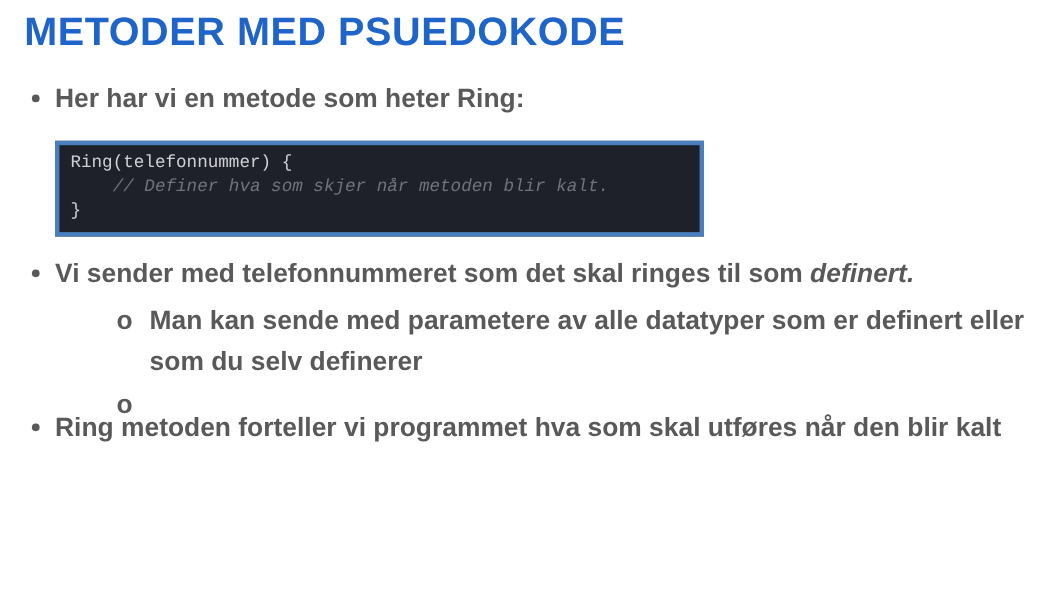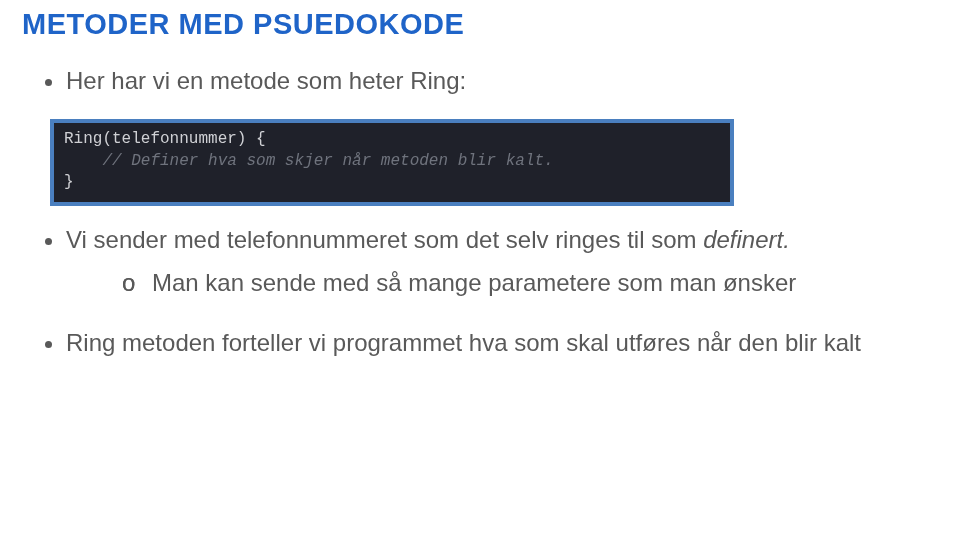--- a/index.html
+++ b/index.html
@@ -10,46 +10,47 @@
     background: #ffffff;
     font-family: Arial, Helvetica, sans-serif;
     color: #595959;
     overflow: hidden;
   }
   .slide {
     padding: 8px 22px 0 22px;
     box-sizing: border-box;
   }
   .title {
-    font-size: 29px;
+    font-size: 36px;
     font-weight: 700;
     color: #1f64c8;
     letter-spacing: 0.5px;
     margin: 0 0 22px 0;
   }
   .title .strong {
     font-weight: 800;
   }
   ul.top {
-    margin: 16px;
+    margin: 0;
     padding-left: 28px;
+    font-weight: bold;
   }
   ul.top > li {
     font-size: 24px;
     line-height: 1.5;
     color: #595959;
     margin: 0 0 8px 0;
     list-style: disc;
   }
   ul.top > li.spaced {
     margin-top: 24px;
   }
   .code-box {
     margin: 20px 0 16px 28px;
-    width: 684px;
+    width: 590px;
     border: 4px solid #4a7fbf;
     background: #1f212a;
     color: #cfd0d4;
     font-family: "Consolas", "Courier New", monospace;
     font-size: 16px;
     padding: 6px 10px 8px 10px;
     box-sizing: border-box;
     white-space: pre;
     line-height: 1.35;
   }
@@ -94,28 +95,28 @@
       <span>Her har vi en metode som heter Ring:</span>
     </li>
   </ul>
 
   <div class="code-box"><span>Ring(telefonnummer) {</span>
 <span>    </span><span class="comment">// Definer hva som skjer når metoden blir kalt.</span>
 <span>}</span></div>
 
   <ul class="top">
     <li>
-      <span>Vi sender med telefonnummeret som det selv ringes til som </span><span class="em">definert.</span>
+      <span>Vi sender med telefonnummeret som det skal ringes til som </span><span class="em">definert.</span>
       <ul class="sub">
         <li>
           <span class="marker">o</span>
+          <span>Man kan sende med parametere av alle datatyper som er definert eller som du selv definerer</span>
         </li>
         <li>
           <span class="marker">o</span>
-          <span>Man kan sende med så mange parametere som man ønsker</span>
         </li>
       </ul>
     </li>
     <li class="spaced">
       <span>Ring metoden forteller vi programmet hva som skal utføres når den blir kalt</span>
     </li>
   </ul>
 
 </div>
 

